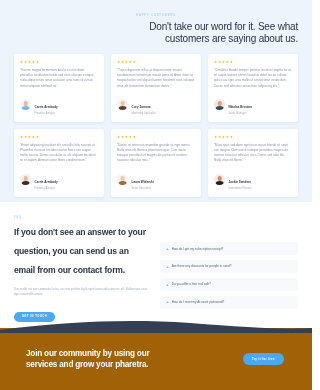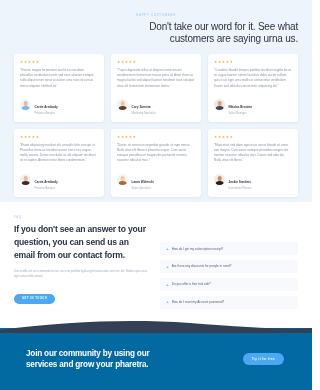--- a/index.html
+++ b/index.html
@@ -86,21 +86,21 @@
     display: flex;
     gap: 10px;
     height: 110px;
   }
   .faq-left { width: 48%; }
   .faq-eyebrow {
     font-size: 2.6px; letter-spacing: 0.9px; font-weight: 700;
     color: #b7d5f2; text-transform: uppercase; margin-bottom: 4px;
   }
   .faq-title {
-    font-size: 8.6px; line-height: 13px; font-weight: 700;
+    font-size: 8.6px; line-height: 19px; font-weight: 700;
     color: #2b3445; letter-spacing: -0.2px; margin-bottom: 7px;
   }
   .faq-sub {
     font-size: 2.8px; line-height: 4.6px; color: #a2abba; margin-bottom: 7px;
   }
   .pill-btn {
     display: inline-block;
     background: #4aa9f2;
     color: #ffffff;
     font-size: 2.7px;
@@ -125,21 +125,21 @@
   .plus {
     color: #4aa9f2; font-size: 4px; line-height: 4px; flex-shrink: 0; font-weight: 700;
   }
   .faq-q { font-size: 3.1px; color: #5d6675; line-height: 4.4px; }
 
   
   .footer {
     position: absolute;
     left: 0; bottom: 0;
     width: 312px; height: 62px;
-    background: #0369a1;
+    background: #a16207;
     display: flex;
     align-items: center;
     justify-content: space-between;
     padding: 0 28px 0 26px;
   }
   .footer-curve {
     position: absolute;
     left: 0; top: -9px;
     width: 312px; height: 14px;
     overflow: hidden;
@@ -157,21 +157,21 @@
 </style>
 </head>
 <body>
 
 <div class="page">
 
   <section class="testimonials">
     <div class="eyebrow">HAPPY CUSTOMERS</div>
     <h2 class="section-title">
       <span>Don't take our word for it. See what</span><br>
-      <span>customers are saying urna us.</span>
+      <span>customers are saying about us.</span>
     </h2>
 
     <div class="grid">
 
       <div class="col">
         <div class="card">
           <div class="stars">★★★★★</div>
           <p class="quote">"Viverra magna fermentum iaculis eu non diam phasellus vestibulum lorem sed risus ultricies tristique nulla aliquet enim tortor at auctor urna nunc id cursus metus aliquam eleifend mi."</p>
           <div class="person">
             <span class="avatar" style="background:#f2f5f9">

